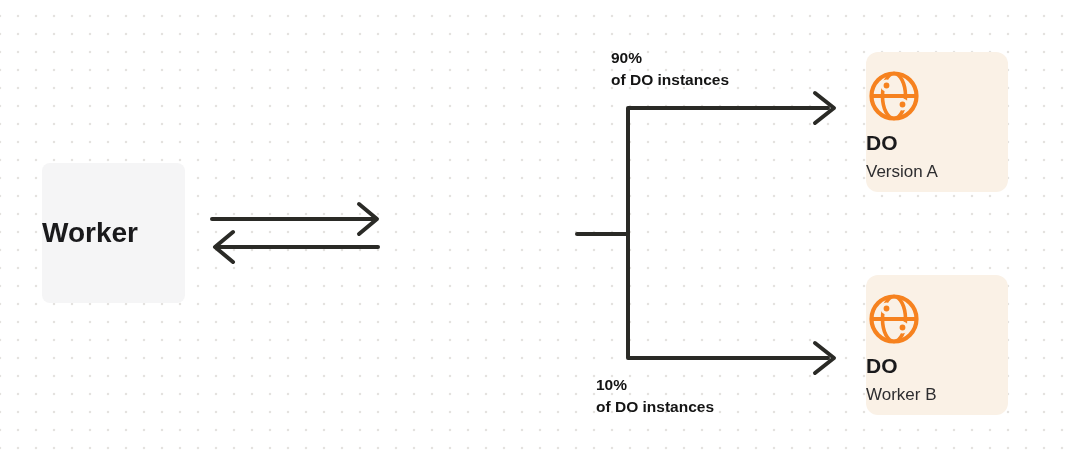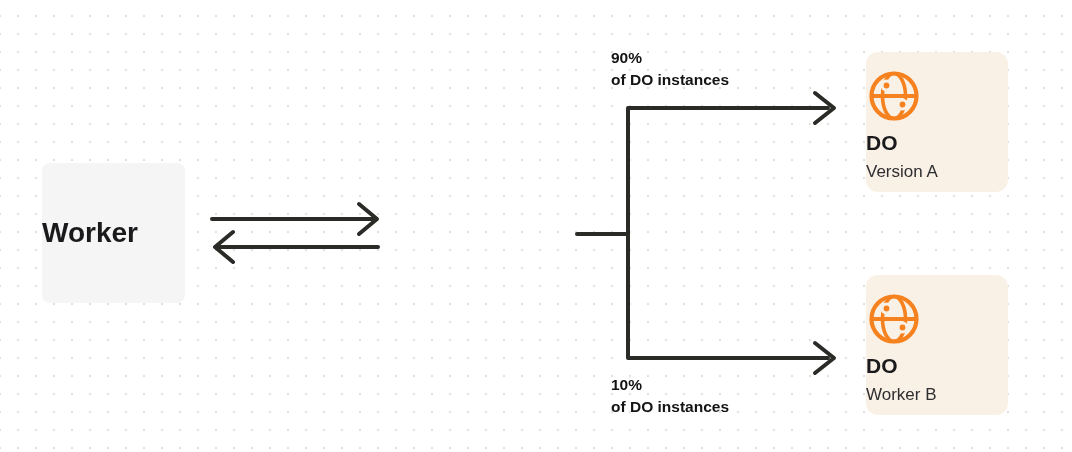--- a/index.html
+++ b/index.html
@@ -86,21 +86,21 @@
   }
   .branch-label {
     position: absolute;
     width: 224px;
     font-size: 15.5px;
     font-weight: 700;
     color: #141414;
     line-height: 22px;
   }
   .branch-label-top { left: 611px; top: 47px; }
-  .branch-label-bottom { left: 611px; top: 374px; }
+  .branch-label-bottom { left: 596px; top: 374px; }
   .icon-wrap {
     display: flex;
     align-items: center;
     justify-content: center;
   }
 </style>
 </head>
 <body>
 
 <div class="canvas">

